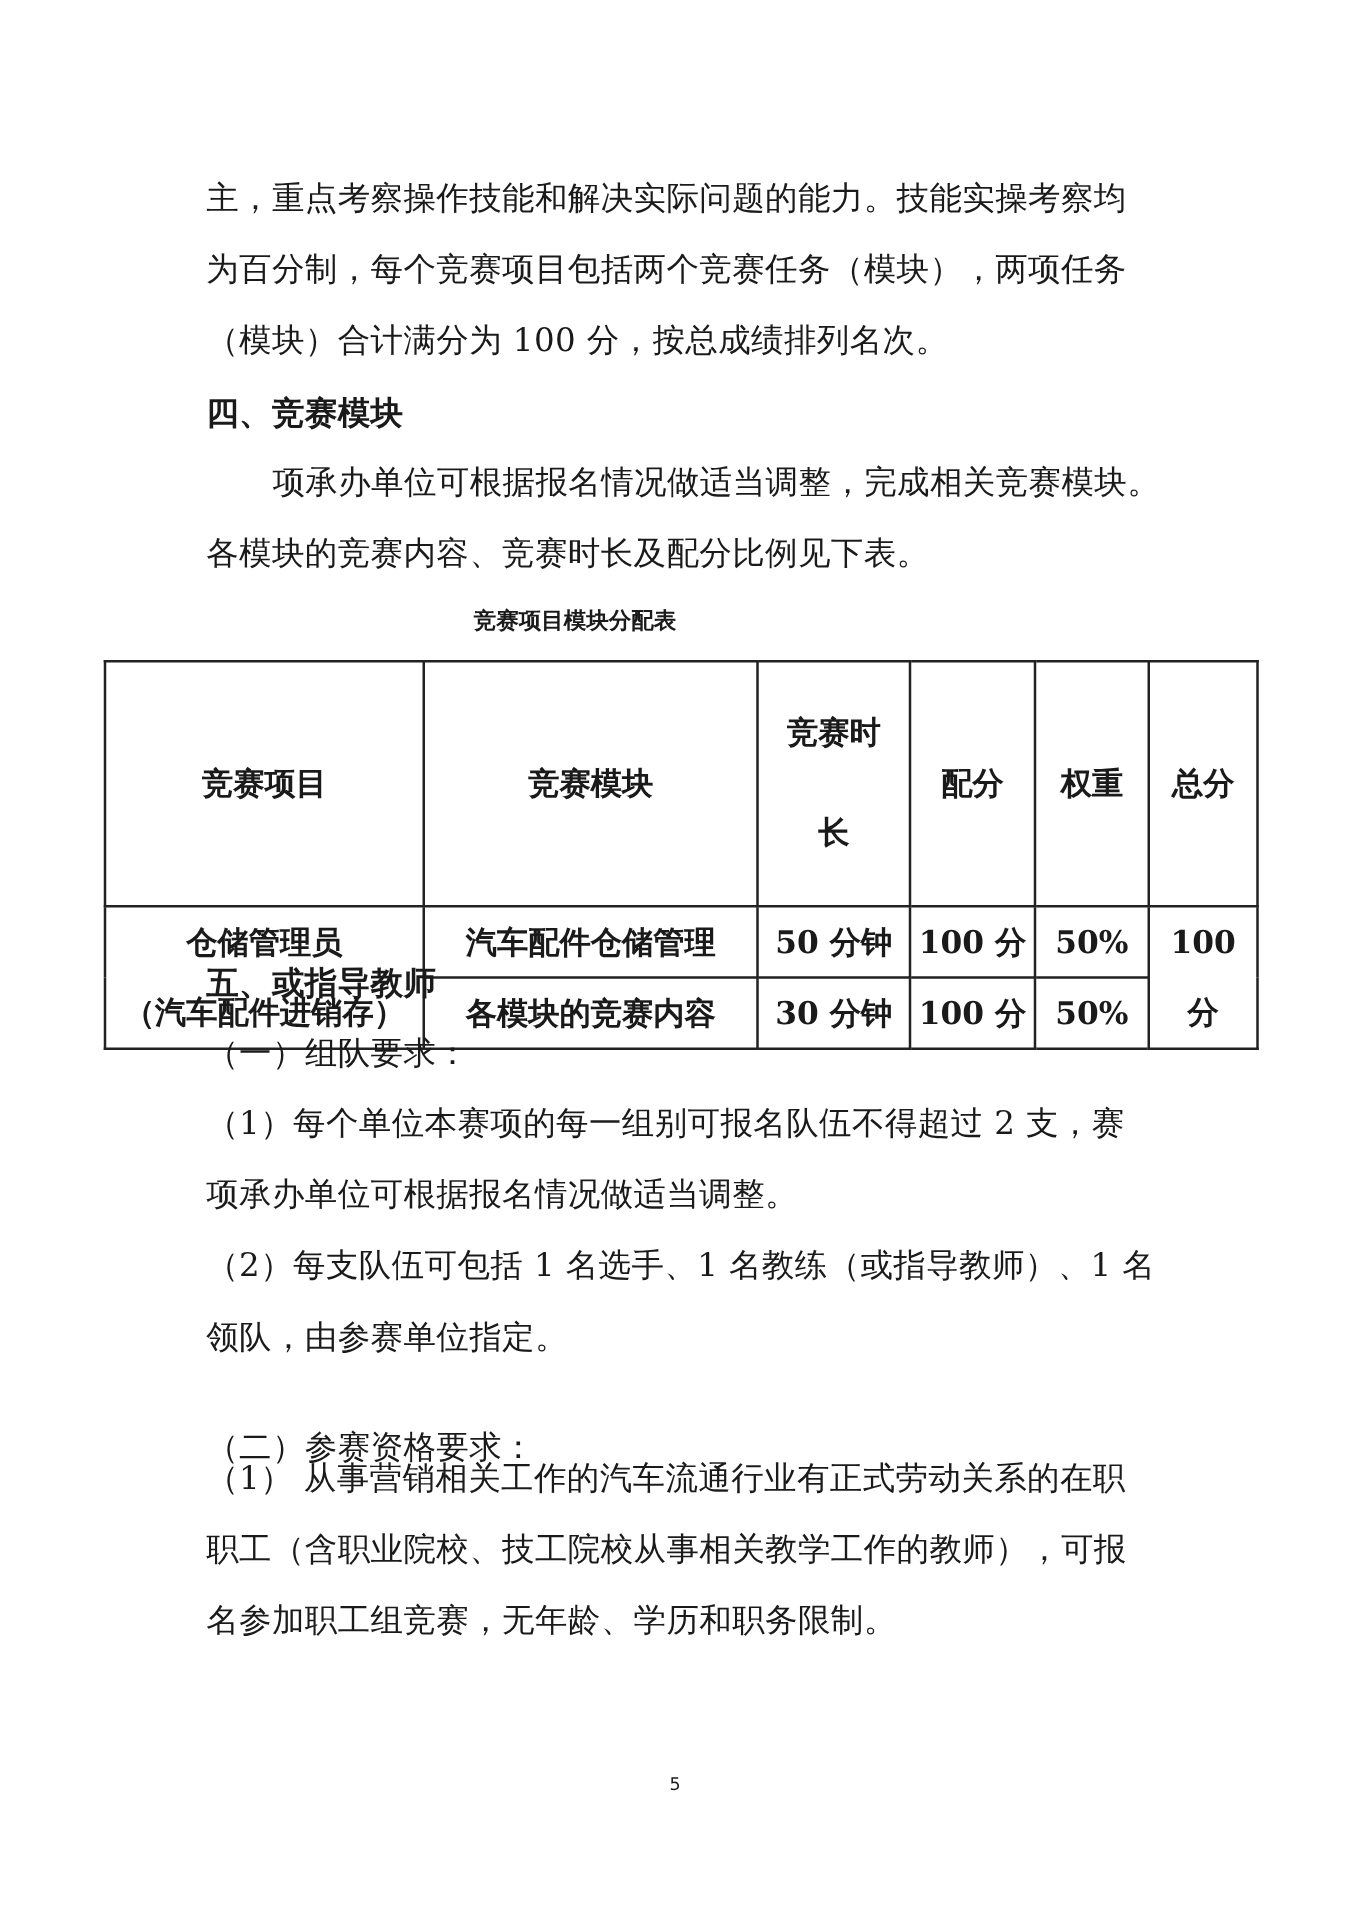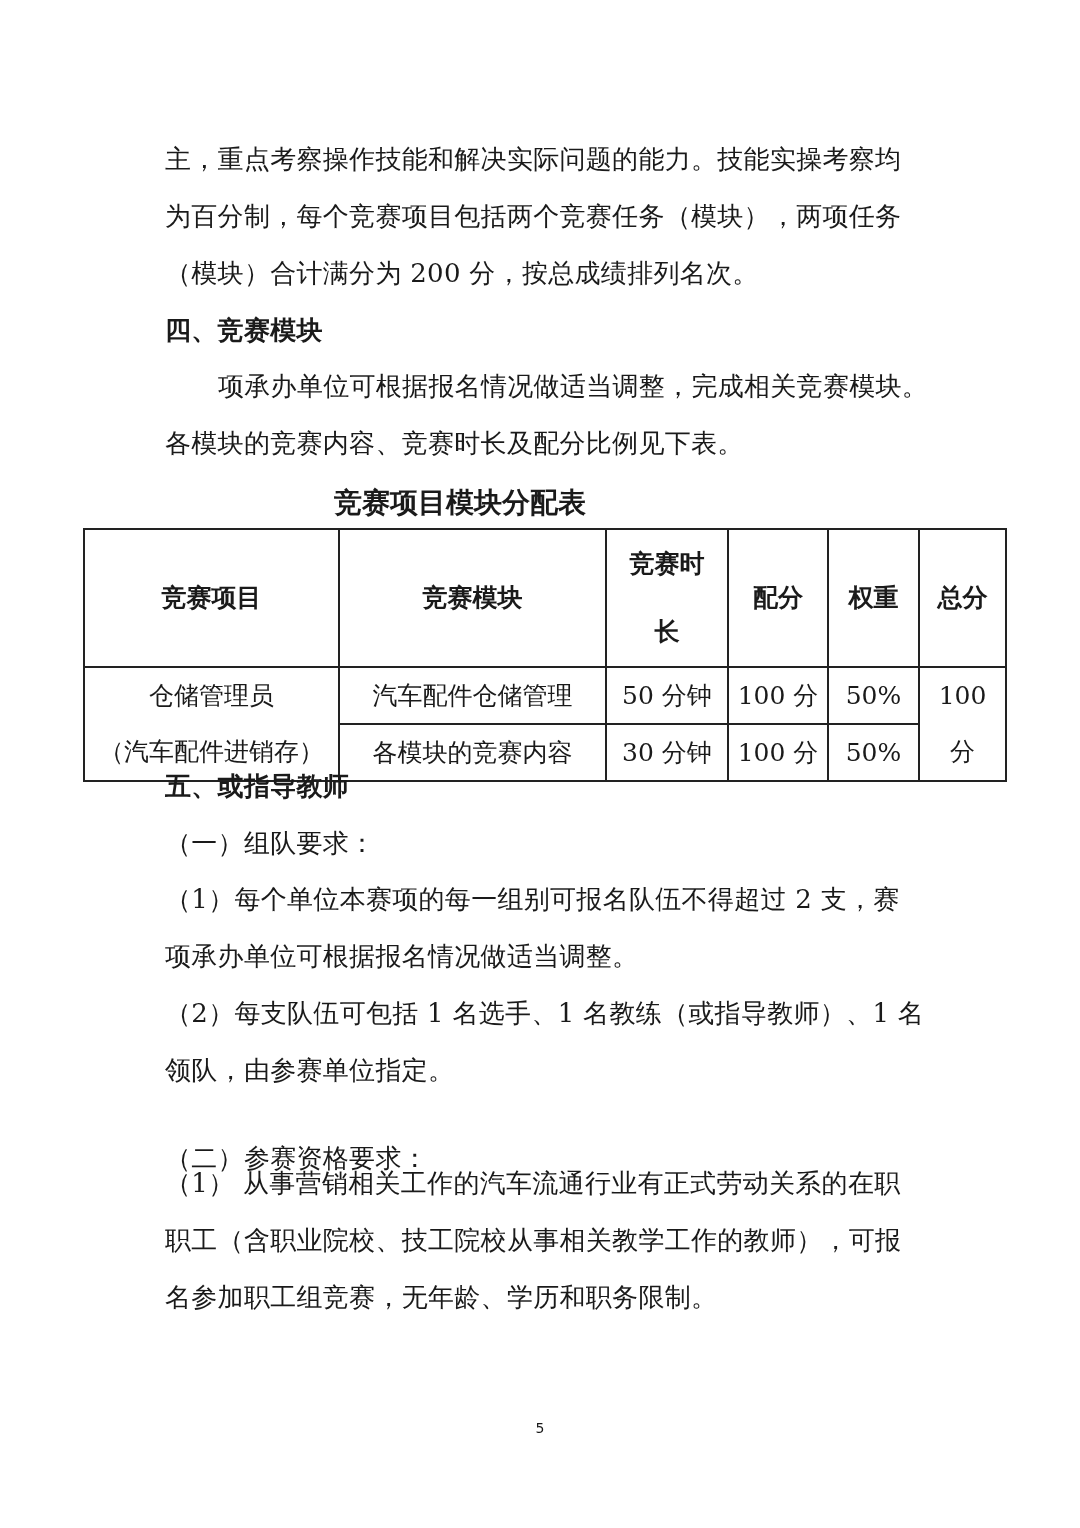--- a/index.html
+++ b/index.html
@@ -2,57 +2,57 @@
 <html><head>
 <meta charset="utf-8">
 <style>
   html, body { margin: 0; padding: 0; background: #ffffff; }
   body { width: 1080px; height: 1528px; position: relative; overflow: hidden;
          font-family: "DejaVu Serif", "Liberation Serif", serif; color: #1a1a1a; }
   .line { position: absolute; left: 165px; font-size: 26px; line-height: 30px; white-space: nowrap; letter-spacing: 0.3px; }
   .indent { left: 218px; }
   .heading { font-weight: bold; font-family: Liberation Sans, sans-serif; }
   .table-title { position: absolute; left: 0; width: 920px; text-align: center; top: 484px;
-                 font-size: 28px; font-weight: bold; font-family: "DejaVu Sans", "Liberation Sans", sans-serif; }
+                 font-size: 18px; font-weight: bold; font-family: "DejaVu Sans", "Liberation Sans", sans-serif; }
   table.alloc { position: absolute; left: 83px; top: 528px; border-collapse: collapse; table-layout: fixed; }
   table.alloc td, table.alloc th { border: 2px solid #222; text-align: center; vertical-align: middle; padding: 0; font-size: 25px; }
   table.alloc th { font-weight: bold; font-family: "DejaVu Sans", "Liberation Sans", sans-serif; height: 112px; line-height: 56px; }
-  table.alloc td { height: 55px; font-weight: normal; }
+  table.alloc td { height: 55px; font-weight: bold; }
   .merged-cell { line-height: 56px; }
   .page-number { position: absolute; top: 1420px; left: 0; width: 1080px; text-align: center; font-size: 14px;
                  font-family: "DejaVu Sans", "Liberation Sans", sans-serif; }
 </style>
 </head>
 <body>
 
 <div>
   <div class="line" style="top:144px">主，重点考察操作技能和解决实际问题的能力。技能实操考察均</div>
   <div class="line" style="top:201px">为百分制，每个竞赛项目包括两个竞赛任务（模块），两项任务</div>
-  <div class="line" style="top:258px">（模块）合计满分为 200 分，按总成绩排列名次。</div>
+  <div class="line" style="top:258px">（模块）合计满分为 100 分，按总成绩排列名次。</div>
 
   <div class="line heading" style="top:315px">四、竞赛模块</div>
   <div class="line indent" style="top:371px">项承办单位可根据报名情况做适当调整，完成相关竞赛模块。</div>
   <div class="line" style="top:428px">各模块的竞赛内容、竞赛时长及配分比例见下表。</div>
 
   <div class="table-title">竞赛项目模块分配表</div>
 
   <table class="alloc">
     <colgroup>
       <col style="width:255px">
         <col style="width:267px">
         <col style="width:122px">
       <col style="width:100px">
         <col style="width:91px">
         <col style="width:87px">
     </colgroup>
     <tbody>
         <tr>
       <th>竞赛项目</th>
       <th>竞赛模块</th>
-      <th style="padding:0 16px; line-height:68px; word-break:break-all;font-family:Liberation Serif, serif;">竞赛时长</th>
+      <th style="padding:17px 16px; line-height:80px; word-break:break-all;font-family:Liberation Serif, serif;">竞赛时长</th>
       <th>配分</th>
       <th>权重</th>
       <th>总分</th>
     </tr>
     <tr>
       <td rowspan="2" class="merged-cell">
         <div>仓储管理员</div>
         <div>（汽车配件进销存）</div>
       </td>
       <td>汽车配件仓储管理</td>

